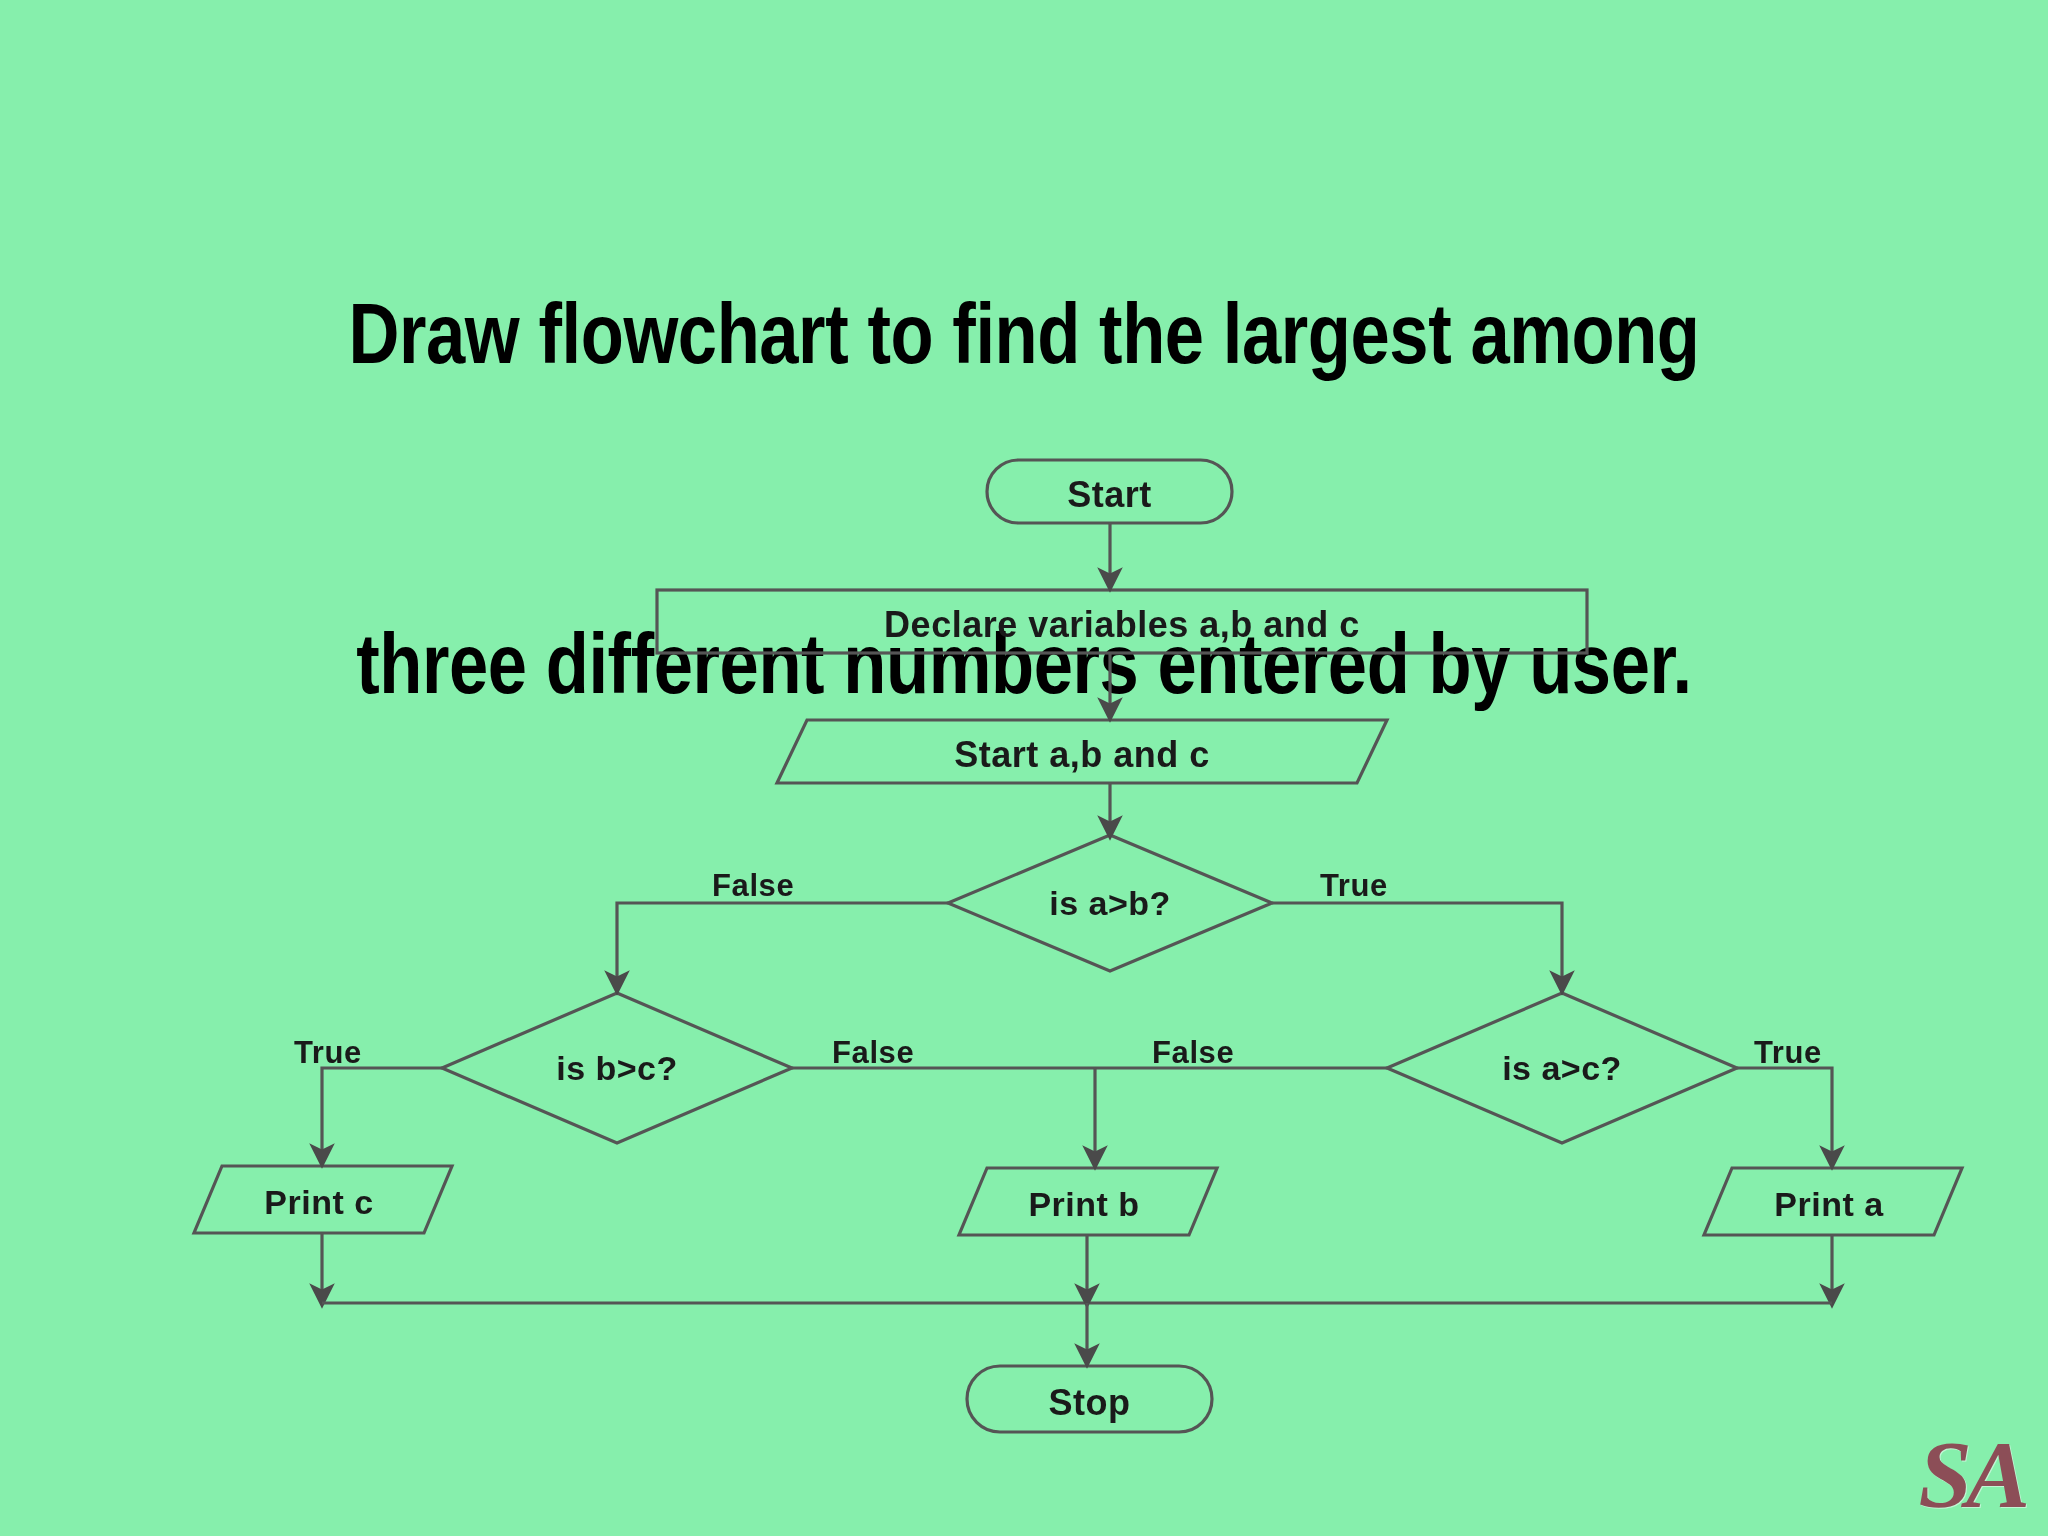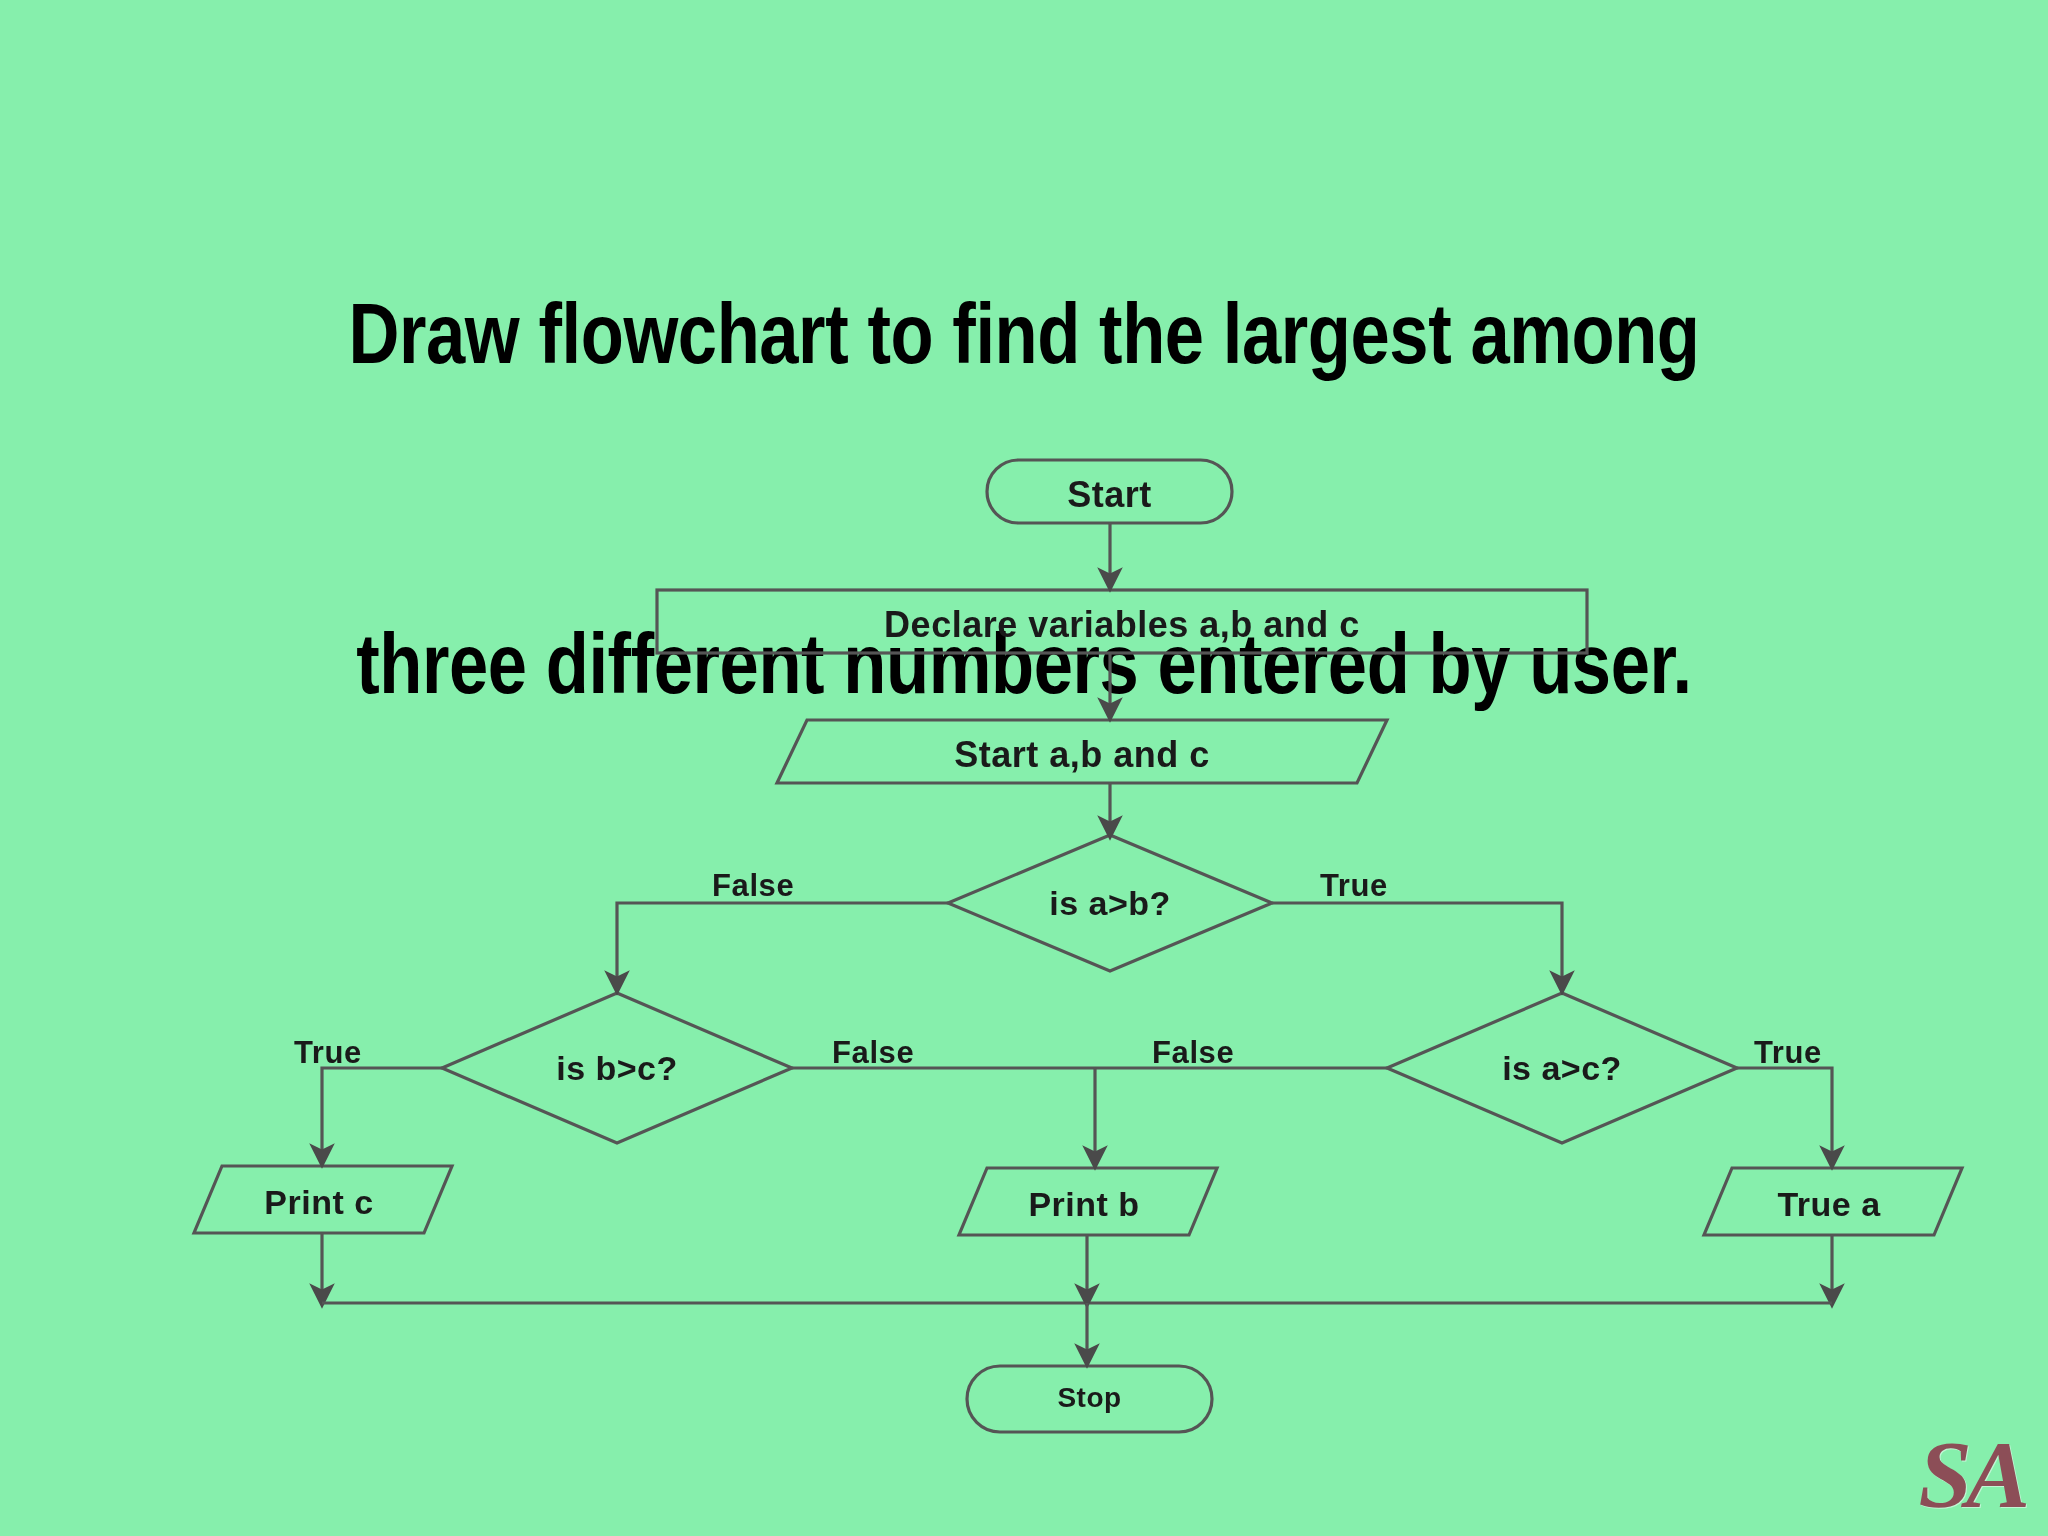--- a/index.html
+++ b/index.html
@@ -151,23 +151,23 @@
     <div class="nodeText" style="left:916px;top:876px;width:324px;font-size:34px;">is a&gt;b?</div>
 
     <div class="nodeText" style="left:410px;top:1041px;width:350px;font-size:34px;">is b&gt;c?</div>
 
     <div class="nodeText" style="left:1355px;top:1041px;width:350px;font-size:34px;">is a&gt;c?</div>
 
     <div class="nodeText" style="left:162px;top:1175px;width:250px;font-size:34px;">Print c</div>
 
     <div class="nodeText" style="left:927px;top:1177px;width:250px;font-size:34px;">Print b</div>
 
-    <div class="nodeText" style="left:1672px;top:1177px;width:250px;font-size:34px;">True a</div>
+    <div class="nodeText" style="left:1672px;top:1177px;width:250px;font-size:34px;">Print a</div>
 
-    <div class="nodeText" style="left:935px;top:1374px;width:245px;font-size:28px;">Stop</div>
+    <div class="nodeText" style="left:935px;top:1374px;width:245px;font-size:36px;">Stop</div>
 
     <div class="edgeLabel" style="left:680px;top:860px;">False</div>
 
     <div class="edgeLabel" style="left:1288px;top:860px;">True</div>
 
     <div class="edgeLabel" style="left:262px;top:1027px;">True</div>
 
     <div class="edgeLabel" style="left:800px;top:1027px;">False</div>
 
     <div class="edgeLabel" style="left:1120px;top:1027px;">False</div>

